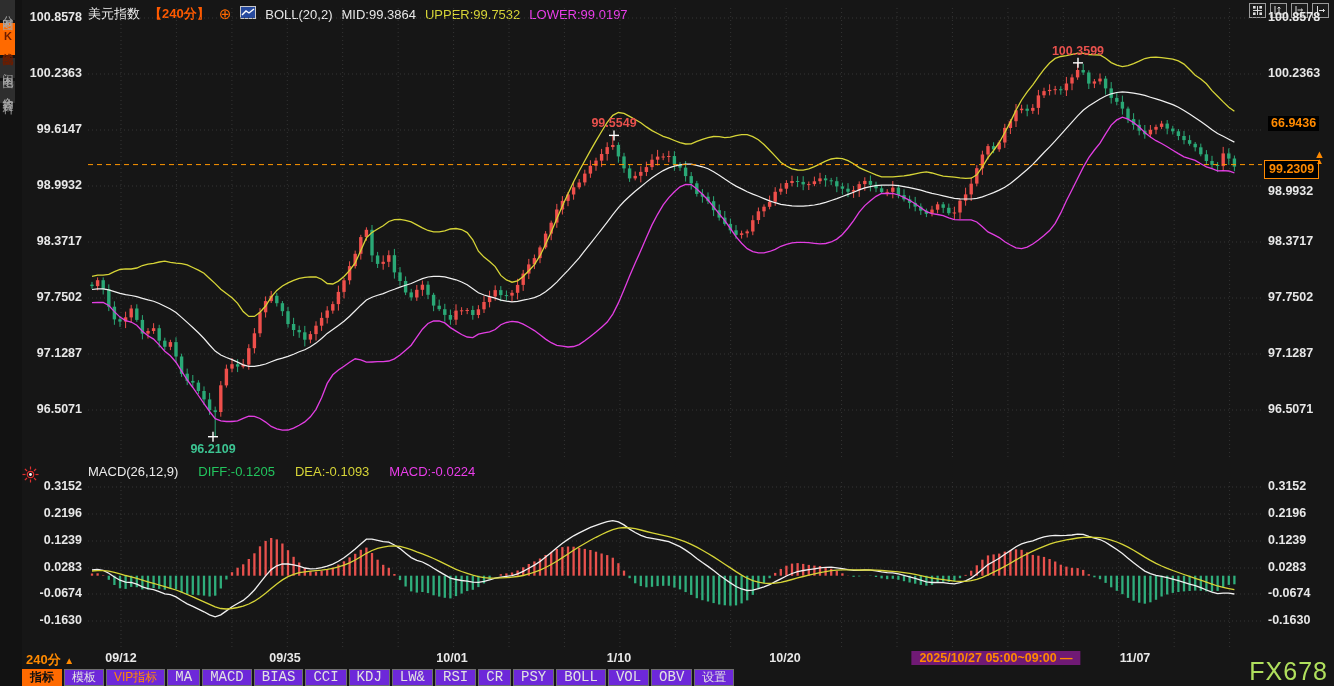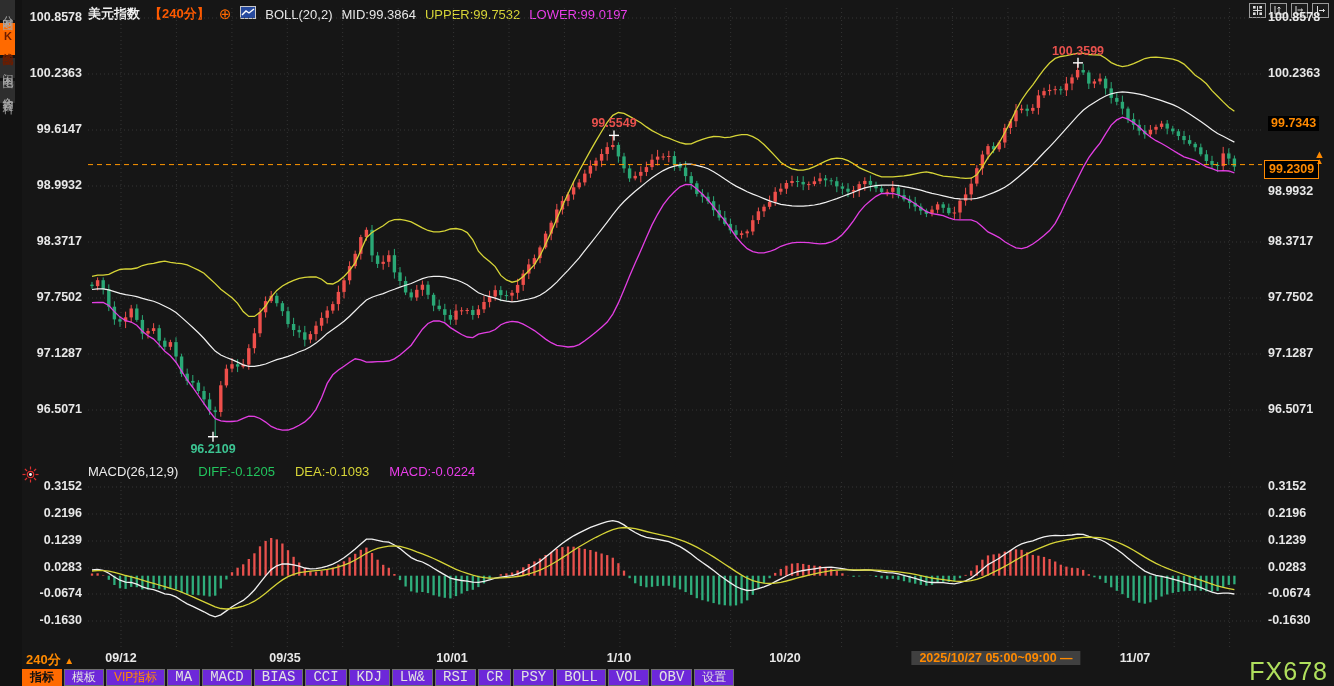--- a/index.html
+++ b/index.html
@@ -7,21 +7,21 @@
          font-family:"Liberation Sans",sans-serif;}
   
   #sidebar{position:absolute;left:0;top:0;width:22px;height:686px;background:#121212;}
   .side-item{writing-mode:vertical-rl;text-orientation:upright;letter-spacing:2px;
 ated    width:22px;text-align:center;background:#2e2e2e;color:#a8a8a8;font-size:11px;
     padding:7px 0;margin-bottom:3px;cursor:pointer;}
   .side-item.active{background:#ff6a00;color:#6b1d00;font-weight:700;}
   
   #hdr{position:absolute;left:88px;top:4px;height:20px;display:flex;align-items:center;
        gap:9px;font-size:13px;color:#e8e8e8;white-space:nowrap;}
-  .hdr-sym{color:#f0f0f0;font-weight:700;}
+  .hdr-sym{color:#f0f0f0;font-weight:400;}
   .hdr-period{color:#ff5a00;font-weight:700;}
   .hdr-plus{color:#ff6a00;font-size:15px;line-height:14px;}
   .hdr-mid{color:#e8e8e8;}
   .hdr-upper{color:#d6d437;}
   .hdr-lower{color:#e93ee9;}
   
   #tr-icons{position:absolute;right:5px;top:3px;display:flex;gap:4px;}
   .tri{width:15px;height:13px;border:1px solid #9a9a9a;background:#1b1b1b;display:flex;
        align-items:center;justify-content:center;cursor:pointer;}
   
@@ -41,21 +41,21 @@
   #macd-hdr{position:absolute;left:88px;top:464px;display:flex;gap:20px;font-size:13px;white-space:nowrap;}
   #macd-hdr .m1{color:#ececec;}
   #macd-hdr .m2{color:#22c55e;}
   #macd-hdr .m3{color:#d6d437;}
   #macd-hdr .m4{color:#e93ee9;}
   #ind-icon{position:absolute;left:22px;top:466px;}
   
   #x-axis{position:absolute;left:0;top:651px;width:1334px;height:17px;}
   .xl{position:absolute;top:0;transform:translateX(-50%);font-size:12.5px;font-weight:700;color:#e8e8e8;
       white-space:nowrap;}
-  .xl.hl{color:#ff8a00;background:#404040;padding:0 8px;font-weight:700;}
+  .xl.hl{color:#ff8a00;background:#701a75;padding:0 8px;font-weight:700;}
   #period-sel{position:absolute;left:26px;top:651px;color:#ff8a00;font-size:13px;font-weight:700;cursor:pointer;}
   #period-sel .tri-up{font-size:10px;}
   
   #footer-tabs{position:absolute;left:22px;top:669px;height:17px;white-space:nowrap;}
   .ftab{display:inline-block;padding:0 7px;height:15px;line-height:15px;border:1px solid #6f6f6f;
     background:#6d28d9;color:#e2e2e2;font-size:12px;margin-right:2px;vertical-align:top;cursor:pointer;}
   .ftab.mono{font-family:"Liberation Mono",monospace;font-size:14px;}
   .ftab.active{background:#ff6a00;border-color:#ff6a00;color:#101010;font-weight:700;}
   .ftab.vip{color:#ff8a00;}
   
@@ -590,21 +590,21 @@
       <div class="axl" style="top: 122px;">99.6147</div>
       <div class="axl" style="top: 178px;">98.9932</div>
       <div class="axl" style="top: 234px;">98.3717</div>
       <div class="axl" style="top: 290px;">97.7502</div>
       <div class="axl" style="top: 346px;">97.1287</div>
       <div class="axl" style="top: 402px;">96.5071</div>
     </div>
   <div id="right-axis">
       <div class="axr" style="top: 10px;">100.8578</div>
       <div class="axr" style="top: 66px;">100.2363</div>
-      <div class="axr hl" style="top: 116px;">99.7343</div>
+      <div class="axr hl" style="top: 116px;">66.9436</div>
       <div class="axr boxed" style="top: 160px;">99.2309</div>
       <div class="axr" style="top: 184px;">98.9932</div>
       <div class="axr" style="top: 234px;">98.3717</div>
       <div class="axr" style="top: 290px;">97.7502</div>
       <div class="axr" style="top: 346px;">97.1287</div>
       <div class="axr" style="top: 402px;">96.5071</div>
     </div>
   <div id="price-arrow">
     <span>▲</span><span class="bar">▲</span>
   </div>

